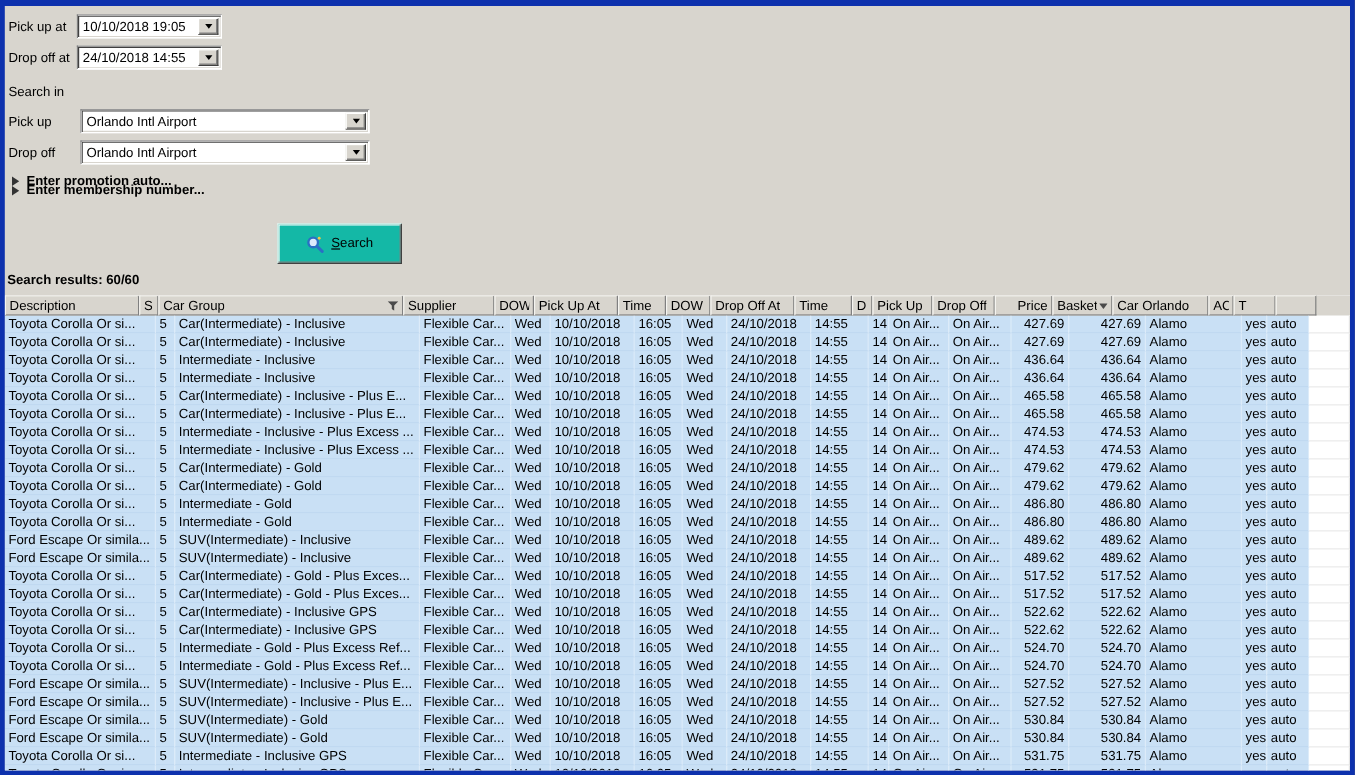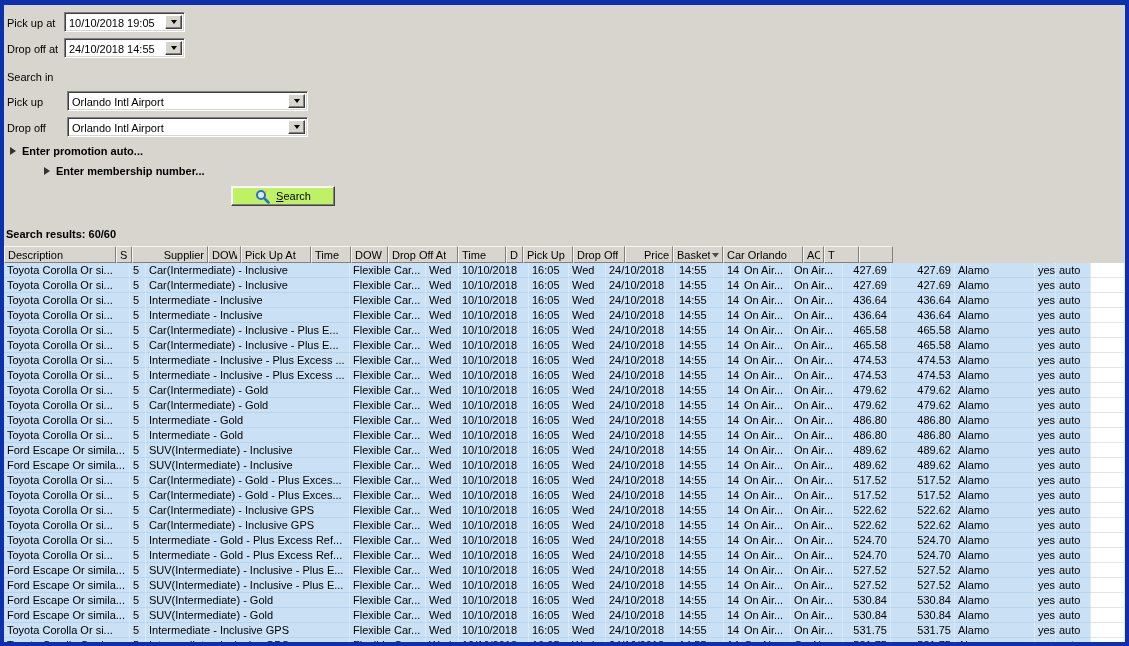--- a/index.html
+++ b/index.html
@@ -52,22 +52,22 @@
   
   .expander { position: absolute; display: flex; align-items: center; gap: 6px; font-size: 11px; font-weight: bold; color: #000; }
   .tri-right {
     width: 0; height: 0;
     border-top: 4px solid transparent; border-bottom: 4px solid transparent;
     border-left: 6px solid #333;
   }
 
   
   .button {
-    position: absolute; left: 227px; top: 181px; width: 104px; height: 20px;
-    background: #bef264;
+    position: absolute; left: 227px; top: 181px; width: 104px; height: 34px;
+    background: #14b8a6;
     border: 1px solid; border-color: #f5f4f0 #404040 #404040 #f5f4f0;
     box-shadow: inset -1px -1px 0 #808080, inset 1px 1px 0 #fff;
     display: flex; align-items: center; justify-content: center; gap: 6px;
     font-size: 11px; color: #000;
   }
   .btn-label { display: block; }
   .btn-label::first-letter { text-decoration: underline; }
 
   .results-summary { position: absolute; left: 2px; top: 223px; font-size: 11px; font-weight: bold; color: #000; }
 
@@ -136,21 +136,21 @@
       <span class="combo-value">Orlando Intl Airport</span>
       <span class="combo-btn">
           <span class="arrow-down"></span>
         </span>
     </div>
 
     <div class="expander" style="left:6px; top:140px;">
       <span class="tri-right"></span>
       <span>Enter promotion auto...</span>
     </div>
-    <div class="expander" style="left:6px; top:160px;margin-left:34px;">
+    <div class="expander" style="left:6px; top:148px;">
       <span class="tri-right"></span>
       <span>Enter membership number...</span>
     </div>
 
     <div class="button">
       <span style="display:flex;">
         <svg width="15" height="15" viewBox="0 0 15 15">
           <circle cx="6" cy="6" r="4" fill="#dceafb" stroke="#2a6fc4" stroke-width="2"></circle>
           <line x1="9.5" y1="9.5" x2="13.5" y2="13.5" stroke="#2a6fc4" stroke-width="2.5" stroke-linecap="round"></line>
           <circle cx="11" cy="2.5" r="1.2" fill="#f4c542"></circle>
@@ -162,21 +162,29 @@
     <div class="results-summary">Search results: 60/60</div>
 
     <div class="grid">
       <div class="grid-header">
           <div class="hcell" style="width: 112px;">
             <span class="hlabel">Description</span>
           </div>
           <div class="hcell" style="width: 16px;">
             <span class="hlabel">S</span>
           </div>
-          <div class="hcell" style="width: 76px; justify-content: flex-end;">
+          <div class="hcell" style="width: 204px;">
+            <span class="hlabel">Car Group</span>
+            <span class="hicon">
+              <svg width="9" height="8" viewBox="0 0 9 8">
+                <path d="M0 0h9L5.5 3.5V8L3.5 6.5V3.5Z" fill="#4a4a4a"></path>
+              </svg>
+            </span>
+          </div>
+          <div class="hcell" style="width: 76px;">
             <span class="hlabel">Supplier</span>
           </div>
           <div class="hcell" style="width: 33px;">
             <span class="hlabel">DOW</span>
           </div>
           <div class="hcell" style="width: 70px;">
             <span class="hlabel">Pick Up At</span>
           </div>
           <div class="hcell" style="width: 40px;">
             <span class="hlabel">Time</span>

